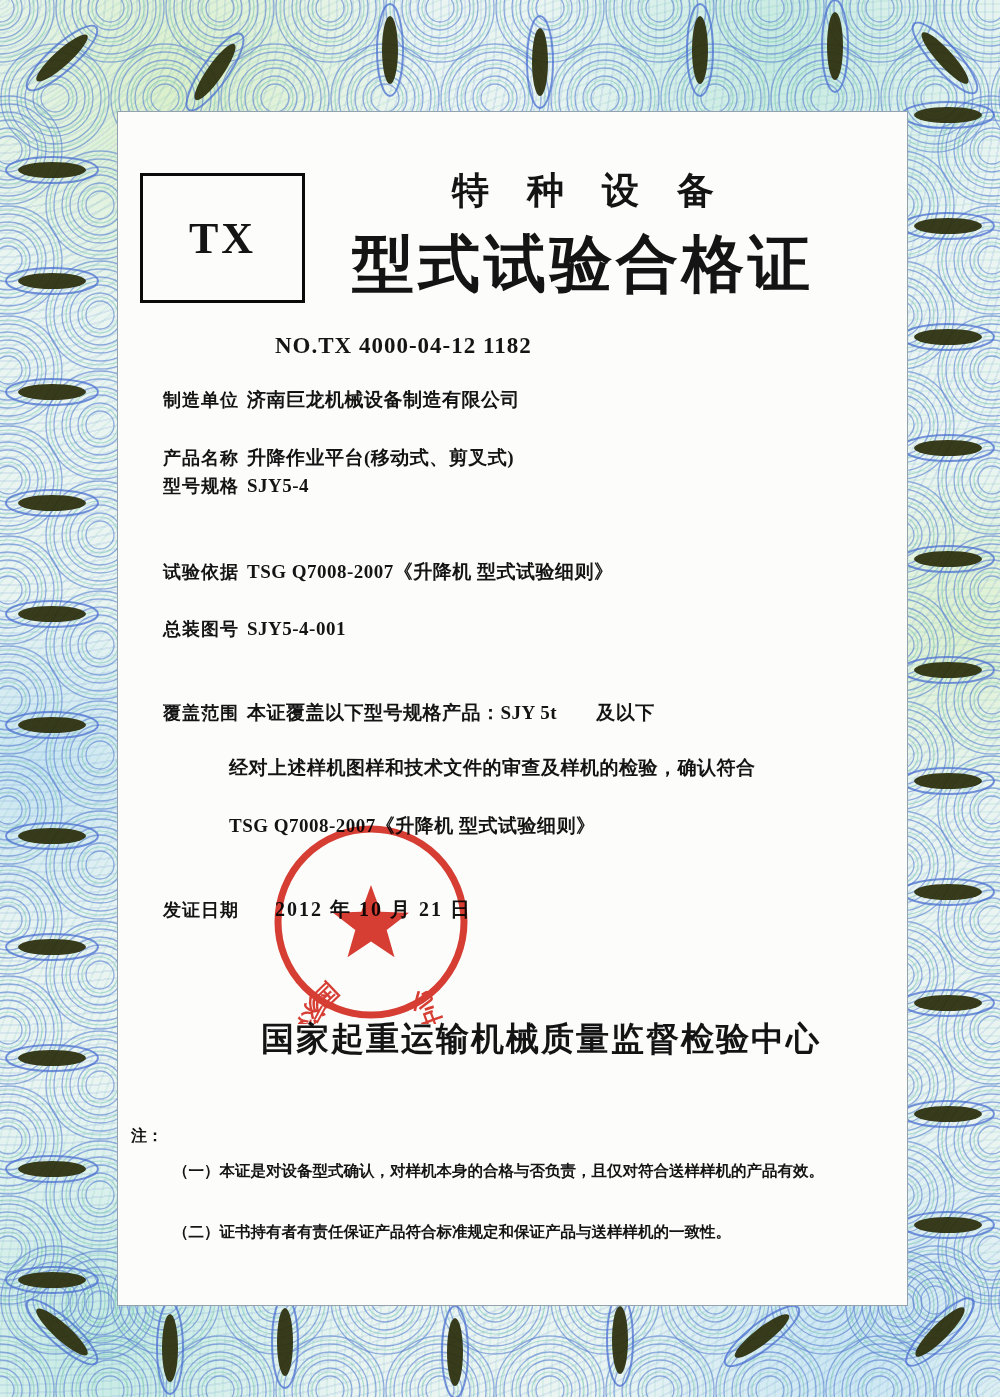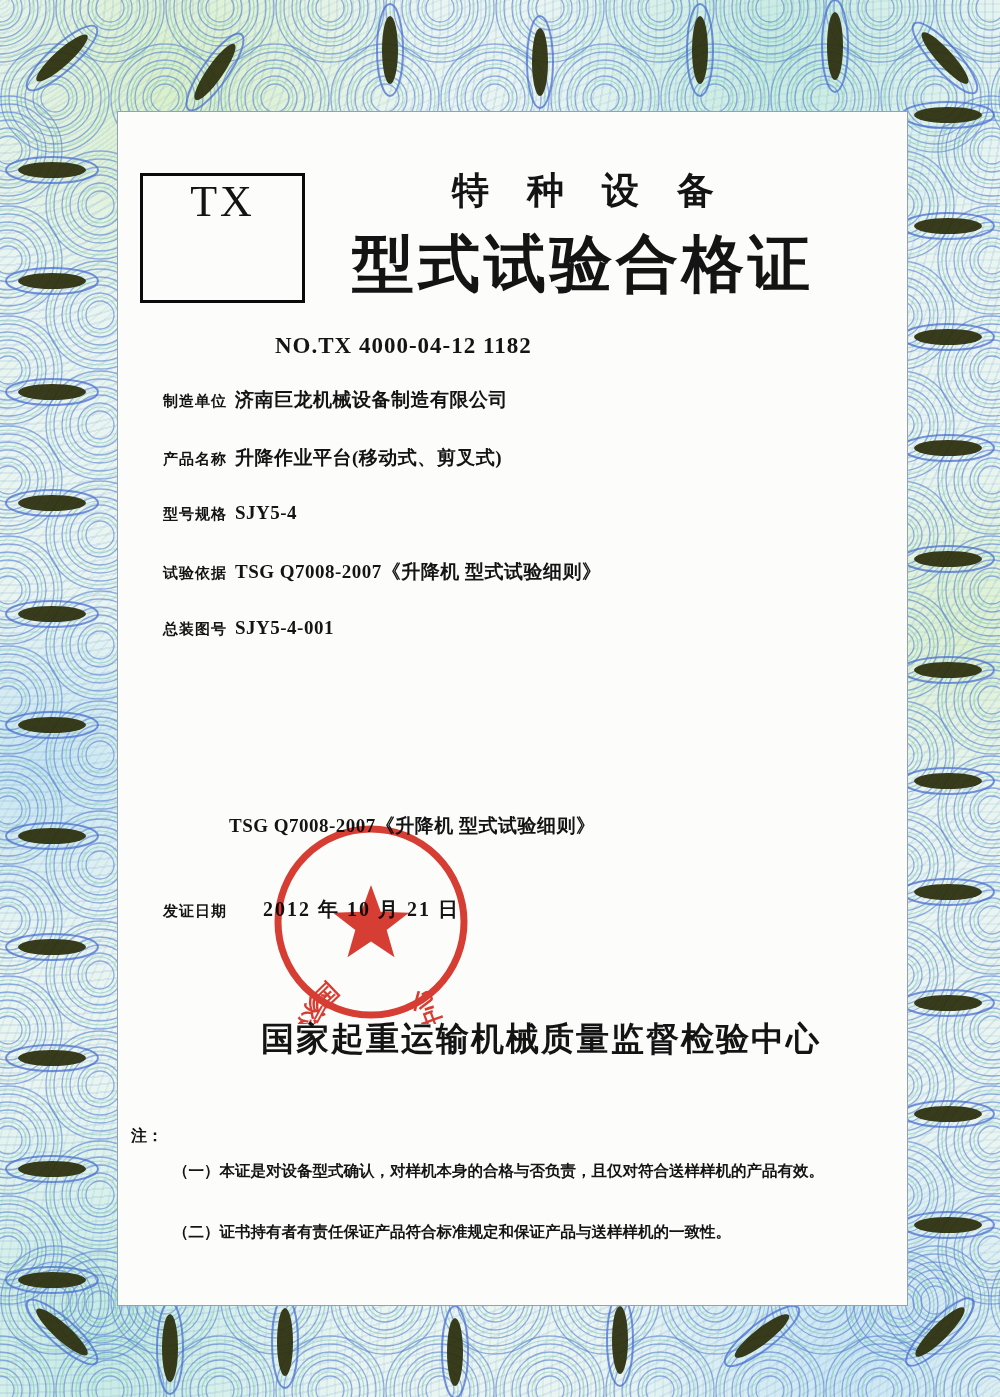--- a/index.html
+++ b/index.html
@@ -25,37 +25,37 @@
   .sf{fill:#2e3110;opacity:.95;}
 
   .panel{
     position:absolute;left:117px;top:111px;width:791px;height:1195px;
     background:#fcfdfb;border:1px solid #94a2b0;z-index:1;box-sizing:border-box;
   }
   .abs{position:absolute;z-index:2;}
 
   .tx-box{
     left:140px;top:173px;width:165px;height:130px;border:3px solid #0a0a0a;
-    display:flex;justify-content:center;box-sizing:border-box;
-    font-size:44px;font-weight:normal;letter-spacing:3px;
+    display:flex;align-items:center;justify-content:center;box-sizing:border-box;
+    font-size:44px;font-weight:bold;letter-spacing:3px;
   }
   .supertitle{
     left:318px;top:166px;width:530px;text-align:center;
     font-size:37px;font-weight:bold;letter-spacing:38px;text-indent:38px;white-space:nowrap;
   }
   .main-title{
     left:316px;top:222px;width:530px;text-align:center;
     font-size:62px;font-weight:bold;letter-spacing:4px;text-indent:4px;white-space:nowrap;
   }
   .cert-no{
     left:275px;top:333px;width:520px;text-align:left;
     font-size:23px;font-weight:bold;letter-spacing:1px;white-space:nowrap;
   }
   .field-row{left:163px;white-space:nowrap;}
-  .field-label{font-size:15px;font-weight:bold;letter-spacing:1px;}
+  .field-label{font-size:18px;font-weight:bold;letter-spacing:1px;}
   .field-value{font-size:19px;font-weight:bold;margin-left:8px;letter-spacing:.5px;}
   .cont-line{left:229px;font-size:19px;font-weight:bold;letter-spacing:.5px;white-space:nowrap;}
   .issue-row{left:163px;white-space:nowrap;}
   .issue-date{font-size:20px;font-weight:bold;margin-left:36px;letter-spacing:2px;}
 
   .stamp{
     position:absolute;left:269px;top:820px;width:204px;height:204px;z-index:3;
     mix-blend-mode:multiply;opacity:.9;
   }
   .ring{fill:none;stroke:#d5281e;stroke-width:7;}
@@ -224,30 +224,34 @@
   <div class="abs supertitle">特种设备</div>
   <div class="abs main-title">型式试验合格证</div>
   <div class="abs cert-no">NO.TX 4000-04-12 1182</div>
 
   <div class="abs field-row" style="top:387px">
     <span class="field-label">制造单位</span><span class="field-value">济南巨龙机械设备制造有限公司</span>
   </div>
   <div class="abs field-row" style="top:445px">
     <span class="field-label">产品名称</span><span class="field-value">升降作业平台(移动式、剪叉式)</span>
   </div>
-  <div class="abs field-row" style="top:502px">
+  <div class="abs field-row" style="top:474px">
     <span class="field-label">型号规格</span><span class="field-value">SJY5-4</span>
   </div>
   <div class="abs field-row" style="top:559px">
     <span class="field-label">试验依据</span><span class="field-value">TSG Q7008-2007《升降机 型式试验细则》</span>
   </div>
   <div class="abs field-row" style="top:617px">
     <span class="field-label">总装图号</span><span class="field-value">SJY5-4-001</span>
   </div>
 
+  <div class="abs field-row" style="top:700px">
+    <span class="field-label">覆盖范围</span><span class="field-value">本证覆盖以下型号规格产品：SJY 5t　　及以下</span>
+  </div>
+  <div class="abs cont-line" style="top:755px">经对上述样机图样和技术文件的审查及样机的检验，确认符合</div>
   <div class="abs cont-line" style="top:813px">TSG Q7008-2007《升降机 型式试验细则》</div>
 
   <div class="abs issue-row" style="top:896px">
     <span class="field-label">发证日期</span><span class="issue-date">2012 年 10 月 21 日</span>
   </div>
 
   <svg class="stamp" xmlns="http://www.w3.org/2000/svg" xmlns:xlink="http://www.w3.org/1999/xlink" viewBox="0 0 204 204">
     <circle cx="102" cy="102" r="93" class="ring"></circle>
     <path id="stamp-text-path" d="M 60.13 161.8 A 73 73 0 1 0 143.87 161.8" fill="none"></path>
     <text class="stamp-text">

